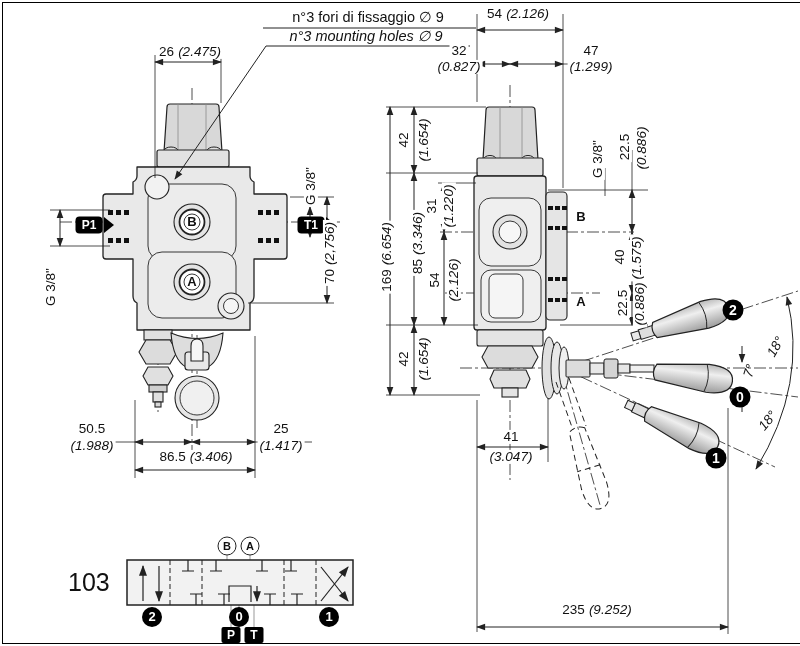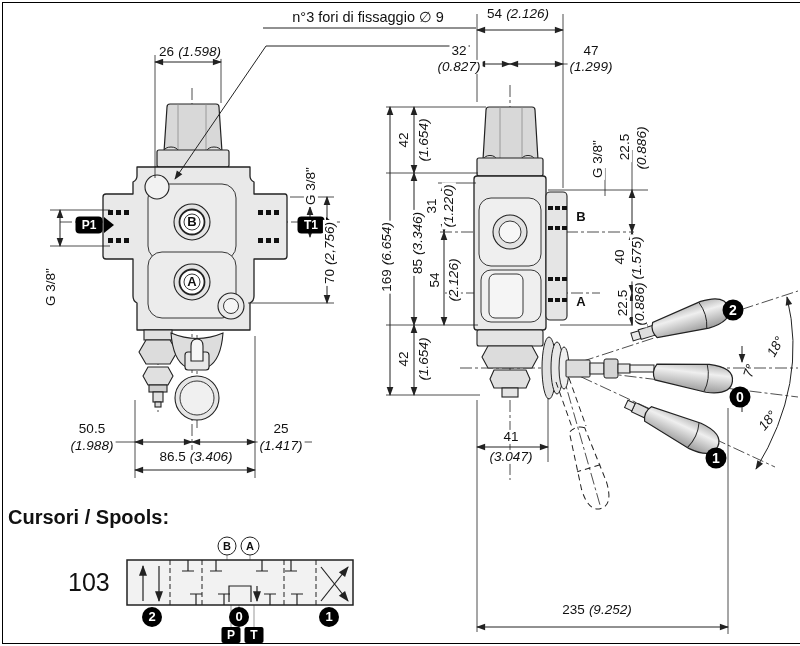--- a/index.html
+++ b/index.html
@@ -301,23 +301,24 @@
           <path d="M297,605 V594 M291,594 H303"></path>
       <path d="M229,602 V586 H251 V602"></path>
       <path d="M257,586 V601" marker-end="url(#me)"></path>
       <path d="M321,601 L348,567" marker-end="url(#me)"></path>
       <path d="M321,567 L348,601" marker-end="url(#me)"></path>
     </g>
   </g>
 </svg>
 
 <div class="t note nobg" style="left:368px;top:18px">n°3 fori di fissaggio  ∅ 9</div>
+<div class="t note i nobg" style="left:366px;top:37px">n°3 mounting holes ∅ 9</div>
 
 <div class="t" style="left:190px;top:52px">
-  <span>26</span><span class="gap"></span><span class="i">(1.598)</span></div>
+  <span>26</span><span class="gap"></span><span class="i">(2.475)</span></div>
 <div class="pbadge" style="left:89px;top:225px">P1</div>
 <div class="pbadge" style="left:311px;top:225px">T1</div>
 <div class="t r" style="left:51px;top:287px">G 3/8"</div>
 <div class="t r" style="left:311px;top:186px">G 3/8"</div>
 <div class="t r" style="left:330px;top:253px">
   <span>70</span><span class="gap"></span><span class="i">(2,756)</span></div>
 <div class="t pl nobg" style="left:192px;top:222px">B</div>
 <div class="t pl nobg" style="left:192px;top:282px">A</div>
 <div class="t" style="left:92px;top:429px">50.5</div>
 <div class="t i" style="left:92px;top:446px">(1.988)</div>
@@ -358,21 +359,20 @@
 
 <div class="t i nobg" style="left:776px;top:347px;transform:translate(-50%,-50%) rotate(-60deg)">18°</div>
 <div class="t i nobg" style="left:750px;top:371px;transform:translate(-50%,-50%) rotate(-73deg)">7°</div>
 <div class="t i nobg" style="left:768px;top:421px;transform:translate(-50%,-50%) rotate(-50deg)">18°</div>
 <div class="cbadge" style="left:733px;top:310px">2</div>
 <div class="cbadge" style="left:740px;top:397px">0</div>
 <div class="cbadge" style="left:716px;top:458px">1</div>
 <div class="t" style="left:597px;top:610px">
   <span>235</span><span class="gap"></span><span class="i">(9.252)</span></div>
 
-<div class="h1" style="left:8px;top:506px">Cursori / Spools:</div>
 <div class="h2" style="left:68px;top:568px">103</div>
 <div class="circ" style="left:227px;top:546px">B</div>
 <div class="circ" style="left:250px;top:546px">A</div>
 <div class="cbadge s" style="left:152px;top:617px">2</div>
 <div class="cbadge s" style="left:239px;top:617px">0</div>
 <div class="cbadge s" style="left:329px;top:617px">1</div>
 <div class="sq" style="left:231px;top:635px">P</div>
 <div class="sq" style="left:254px;top:635px">T</div>
 
 <div class="frame"></div>

